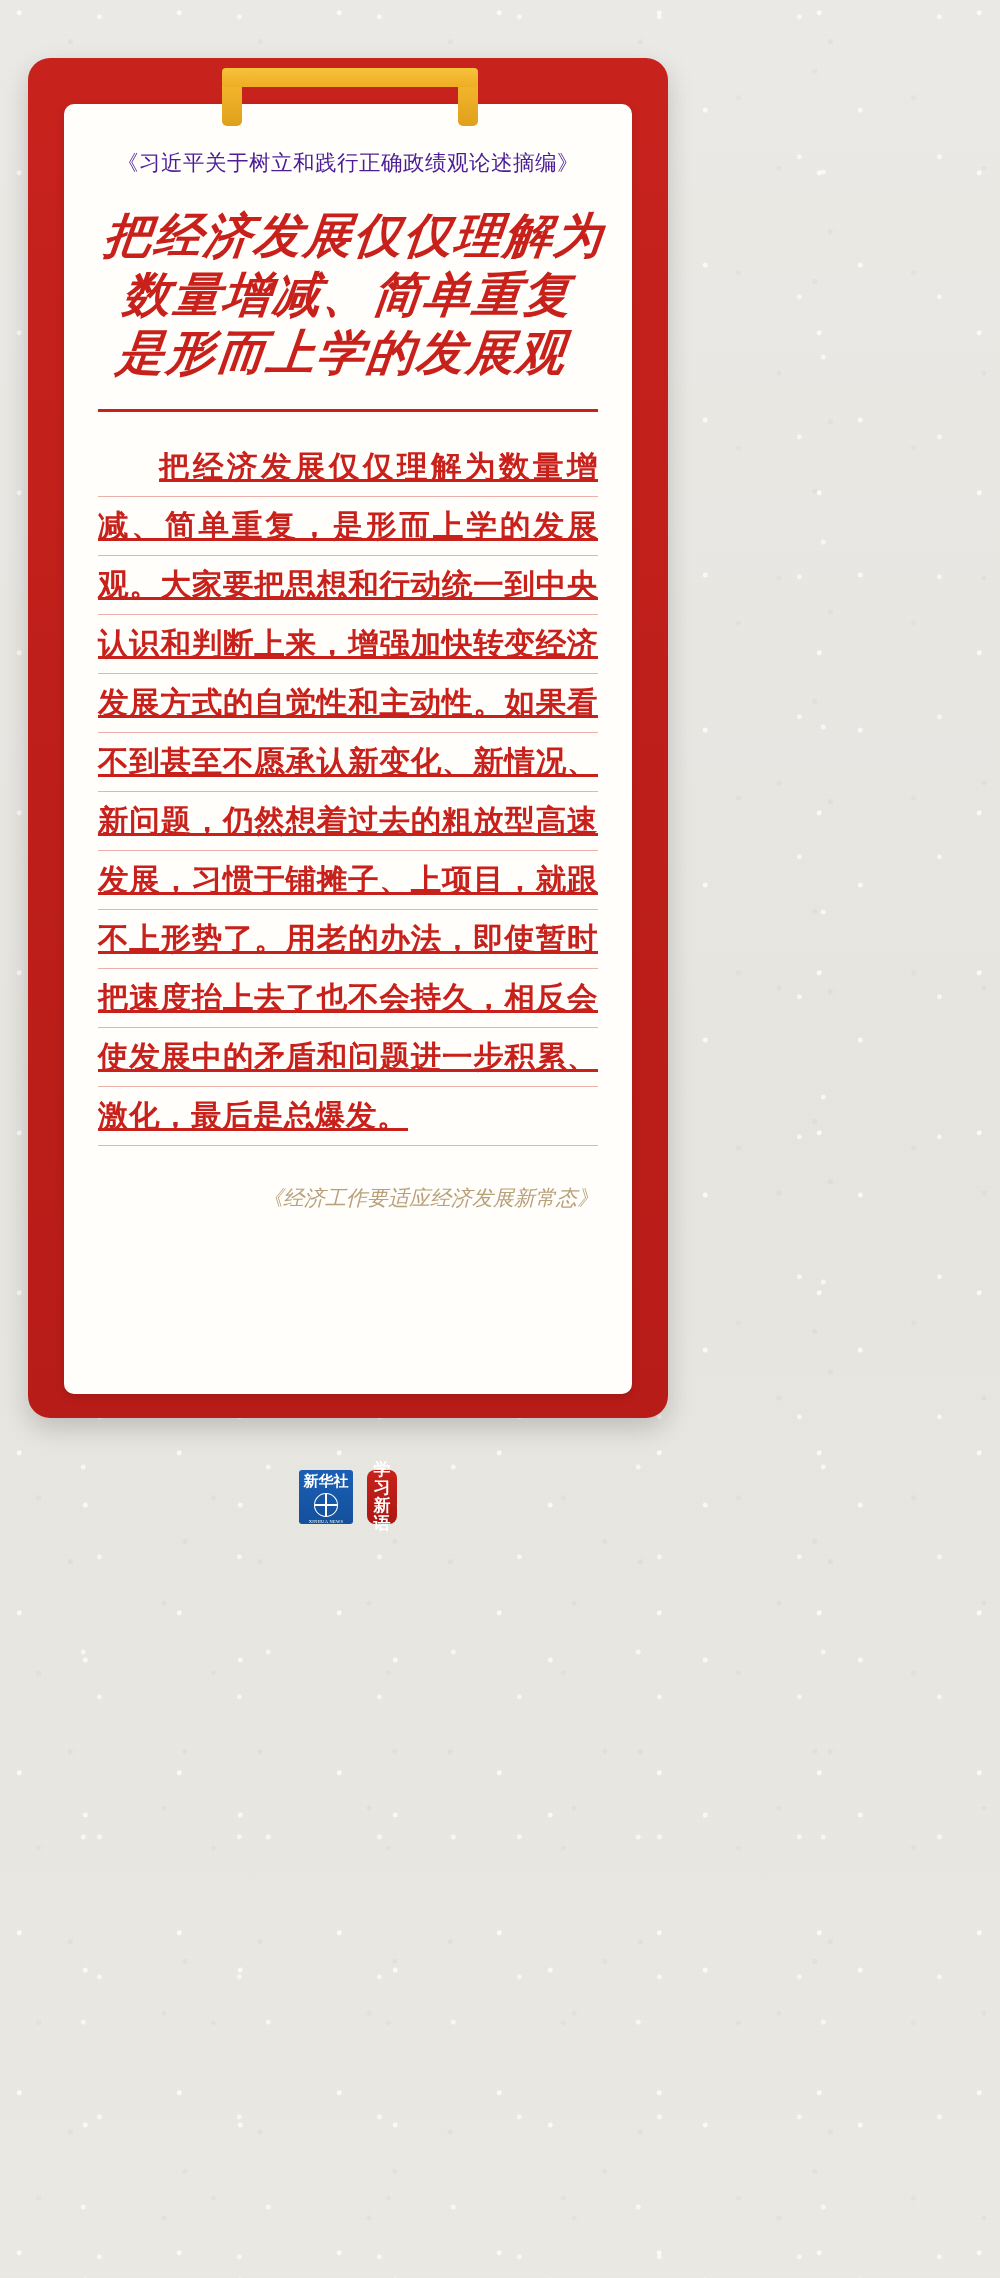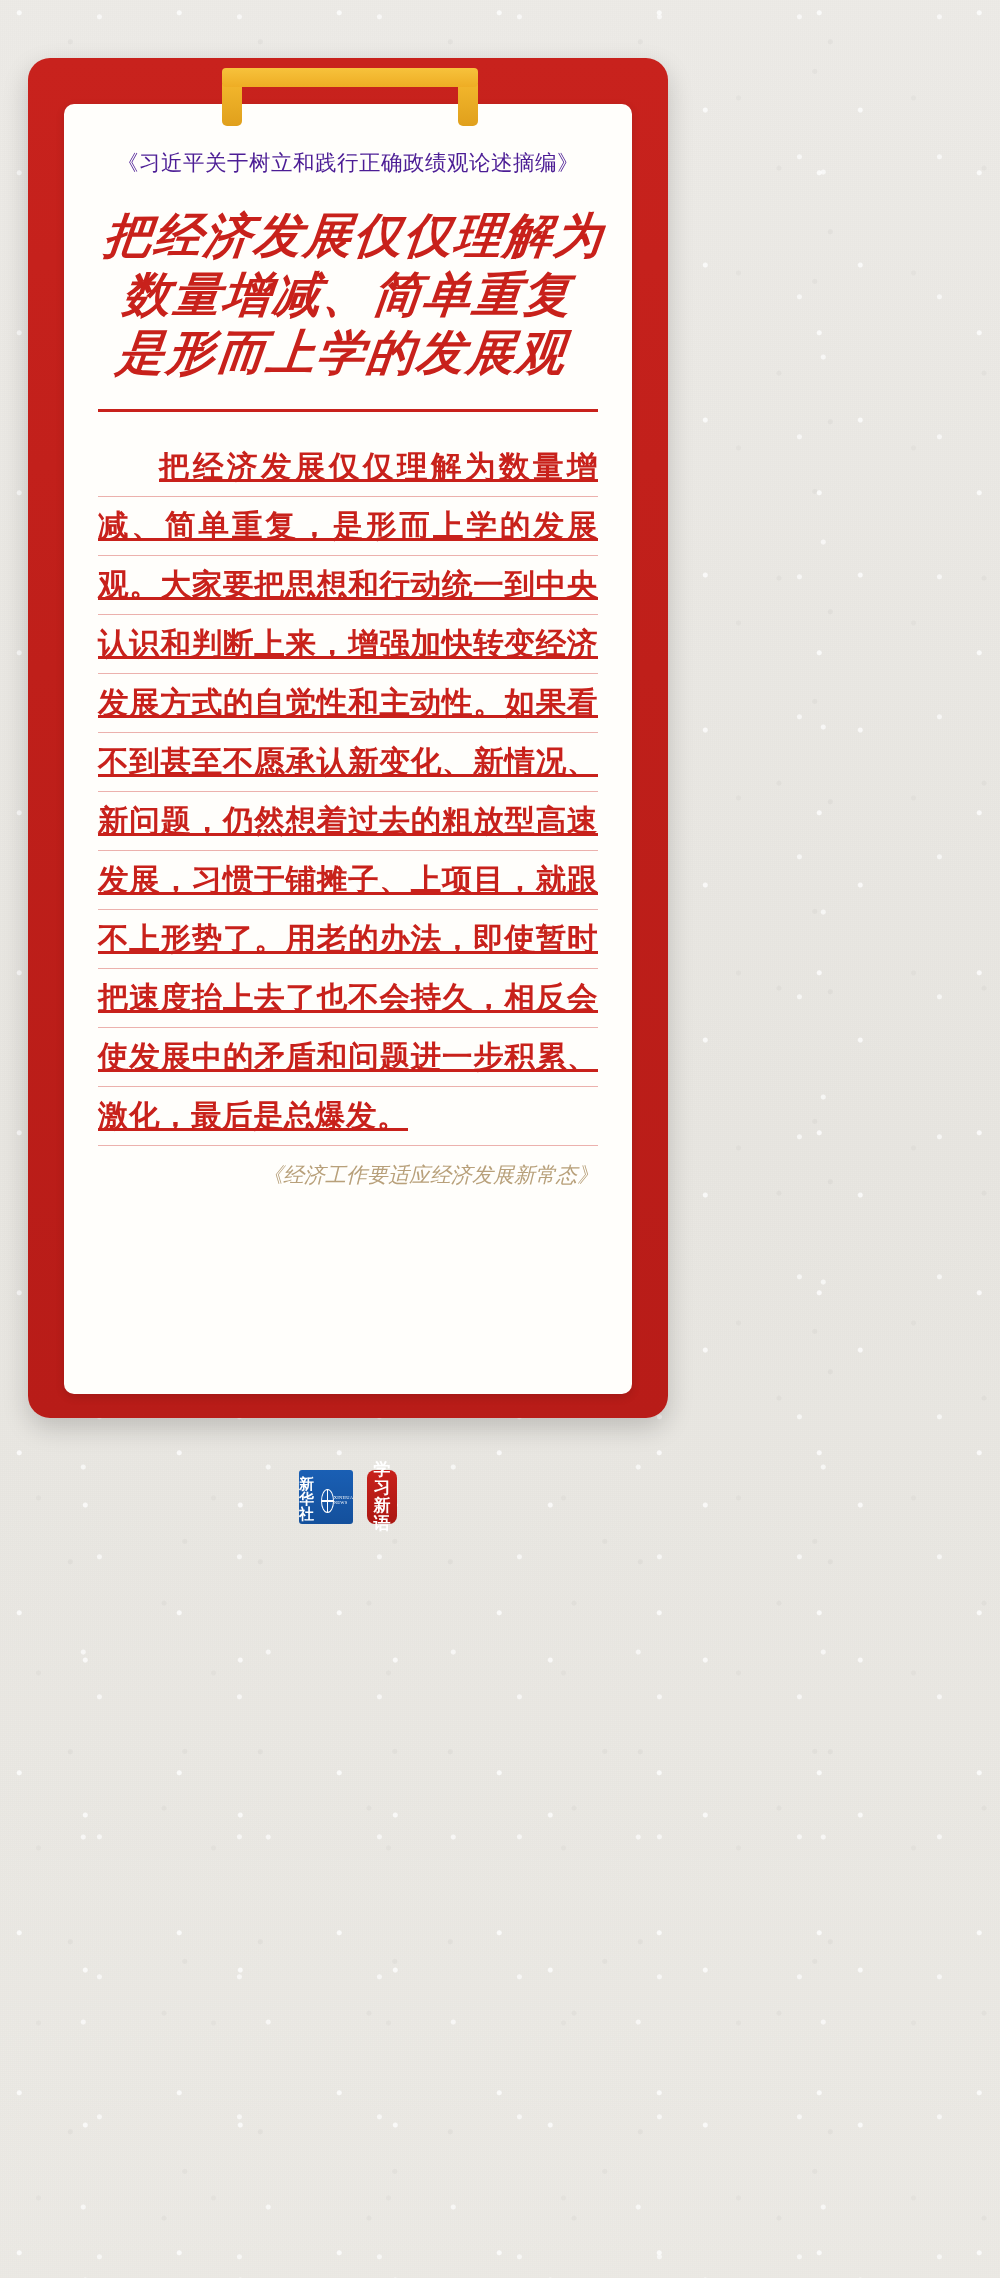--- a/index.html
+++ b/index.html
@@ -136,21 +136,21 @@
         180deg,
         rgba(0,0,0,0) 0px,
         rgba(0,0,0,0) 58px,
         rgba(200,33,27,0.35) 58px,
         rgba(200,33,27,0.35) 59px);
     background-position: 0 0;
     text-decoration: underline;
   }
 
   .source {
-    margin-top: 13px;
+    margin-top: 36px;
     text-align: right;
     color: #b8a07a;
     font-family: "Liberation Serif", serif;
     font-style: italic;
     font-size: 21px;
     line-height: 1.55;
   }
   .source .date { font-size: 19px; }
 
   .footer {
@@ -163,20 +163,21 @@
     align-items: center;
     gap: 14px;
   }
   .logo-xinhua {
     width: 54px;
     height: 54px;
     background: linear-gradient(180deg, #1a5fb4 0%, #14509c 100%);
     border-radius: 3px;
     color: #fff;
     display: flex;
+    flex-direction: column;
     align-items: center;
     justify-content: center;
     font-family: "Liberation Serif", serif;
     line-height: 1;
     box-sizing: border-box;
     padding-top: 4px;
   }
   .logo-xinhua .cn { font-size: 15px; font-weight: bold; letter-spacing: 0px; }
   .logo-xinhua .globe {
     width: 22px; height: 22px; border-radius: 50%;

